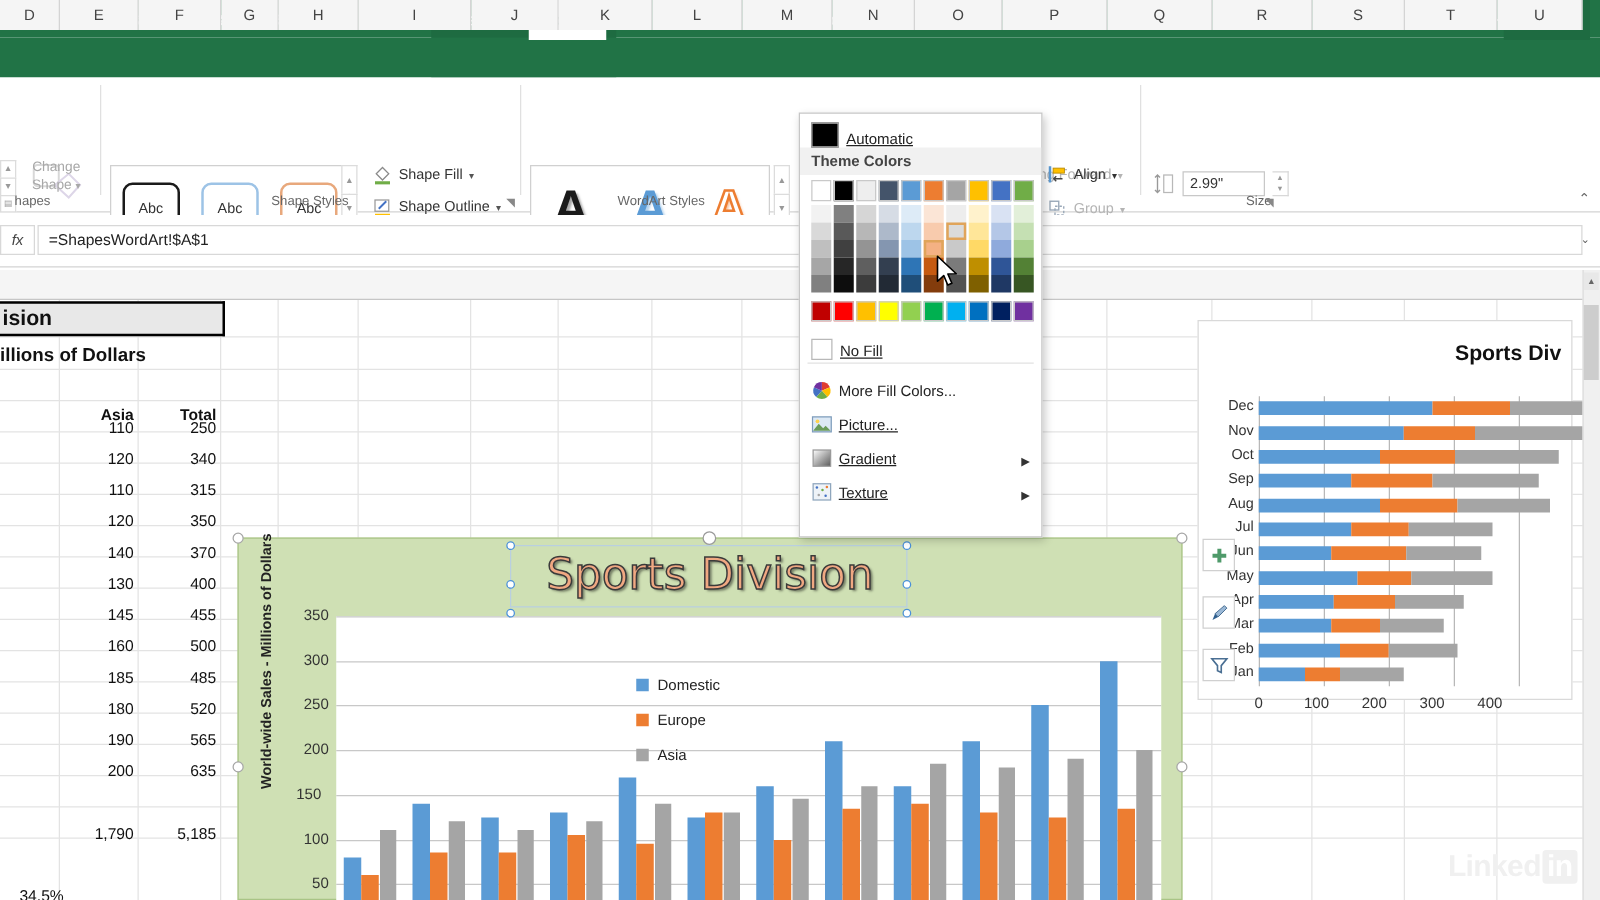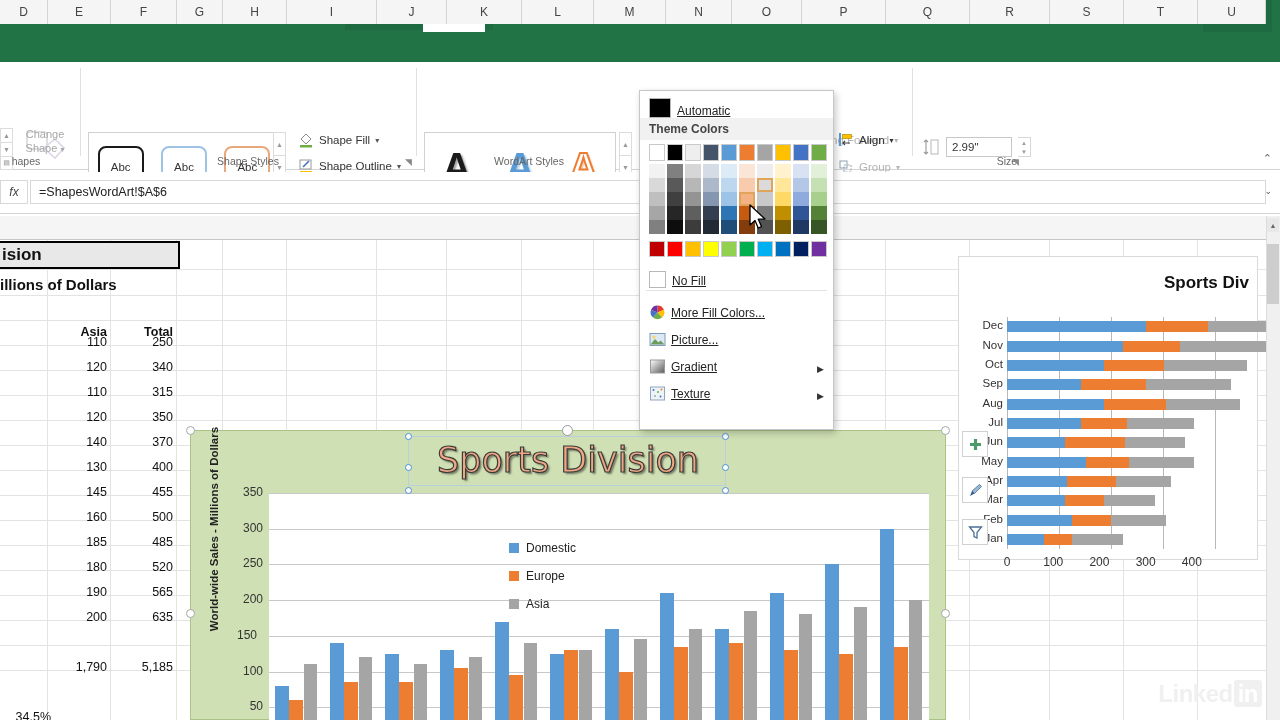--- a/index.html
+++ b/index.html
@@ -518,21 +518,21 @@
         <div>▼</div>
       </div>
   </div>
   <div class="grp-label" style="left:912px;width:190px;">Size</div>
   <div class="dlg-launch" style="left:1012px;">◥</div>
   <div class="collapse-ribbon">⌃</div>
 </div>
 
 <div class="fbar"></div>
 <div class="namebox" style="position:absolute;left:0px;top:180px;">fx</div>
-<div class="fx-input">=ShapesWordArt!$A$6</div>
+<div class="fx-input">=ShapesWordArt!$A$1</div>
 <div class="fx-caret">⌄</div>
 
 <div class="colhdr-row"></div>
 <div class="colhdr" style="left:0px;width:48px;">D</div>
 <div class="colhdr" style="left:48px;width:63px;">E</div>
 <div class="colhdr" style="left:111px;width:66px;">F</div>
 <div class="colhdr" style="left:177px;width:46px;">G</div>
 <div class="colhdr" style="left:223px;width:64px;">H</div>
 <div class="colhdr" style="left:287px;width:90px;">I</div>
 <div class="colhdr" style="left:377px;width:70px;">J</div>
@@ -909,21 +909,21 @@
     <span class="cmd-ico">
       <svg width="17" height="17" viewBox="0 0 17 17">
           <circle cx="8.5" cy="8.5" r="7" fill="#fff"></circle>
           <path d="M8.5 8.5 L8.5 1.5 A7 7 0 0 1 14.9 5.8 Z" fill="#e03c31"></path>
           <path d="M8.5 8.5 L14.9 5.8 A7 7 0 0 1 13 13.6 Z" fill="#ffc000"></path>
           <path d="M8.5 8.5 L13 13.6 A7 7 0 0 1 4 13.6 Z" fill="#70ad47"></path>
           <path d="M8.5 8.5 L4 13.6 A7 7 0 0 1 2.1 5.8 Z" fill="#4472c4"></path>
           <path d="M8.5 8.5 L2.1 5.8 A7 7 0 0 1 8.5 1.5 Z" fill="#7030a0"></path>
         </svg>
     </span>
-    <span style="text-decoration:underline; text-decoration-skip-ink:none;margin-top:36px;">More Fill Colors...</span>
+    <span style="text-decoration-skip-ink:none;margin-top:36px;">More Fill Colors...</span>
   </div>
   <div class="dd-item">
     <span class="cmd-ico">
       <svg width="17" height="17" viewBox="0 0 17 17">
           <rect x="1" y="2.5" width="15" height="12" fill="#dce9f5" stroke="#7e9cbb" stroke-width="1"></rect>
           <circle cx="5" cy="6" r="1.5" fill="#ffd24d"></circle>
           <path d="M1.5 13.5 L6 8 L9.5 11.5 L11.5 9.5 L15.5 13.5 Z" fill="#6a9c5a"></path>
         </svg>
     </span>
     <span style="text-decoration:underline; text-decoration-skip-ink:none;">Picture...</span>

